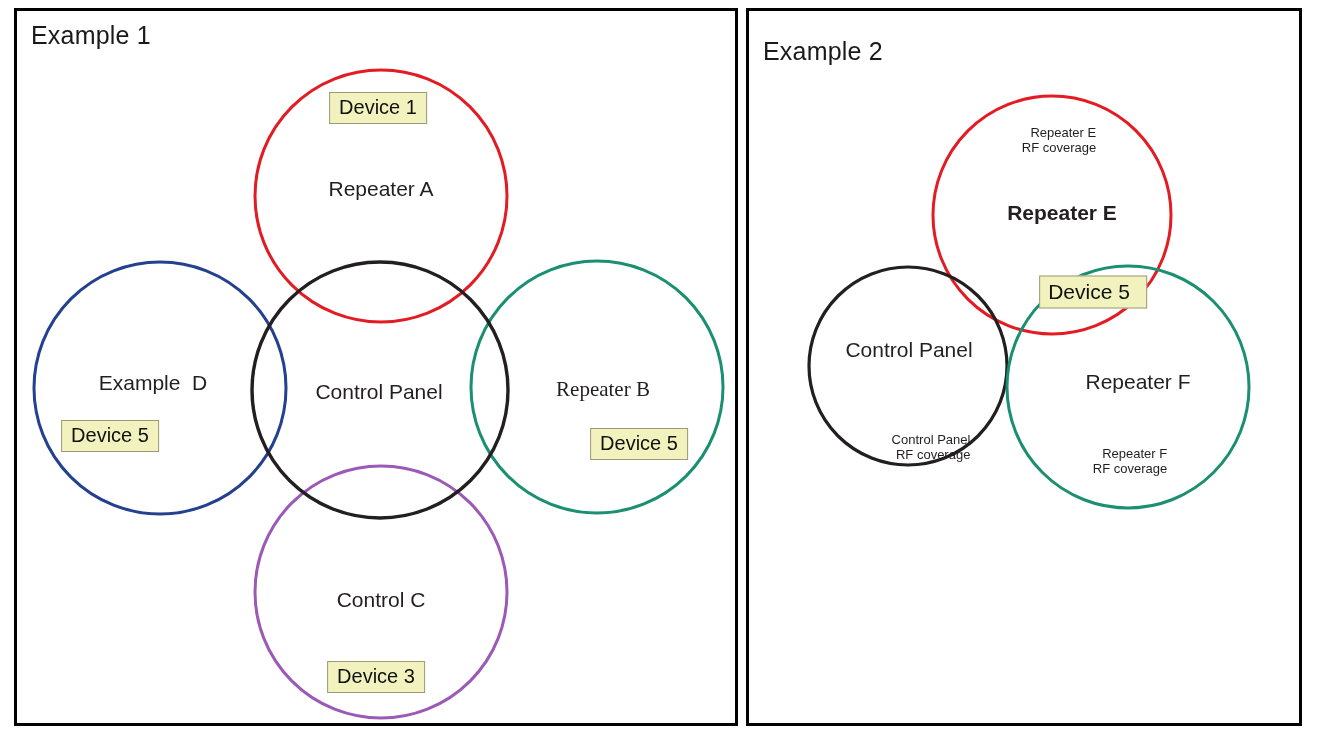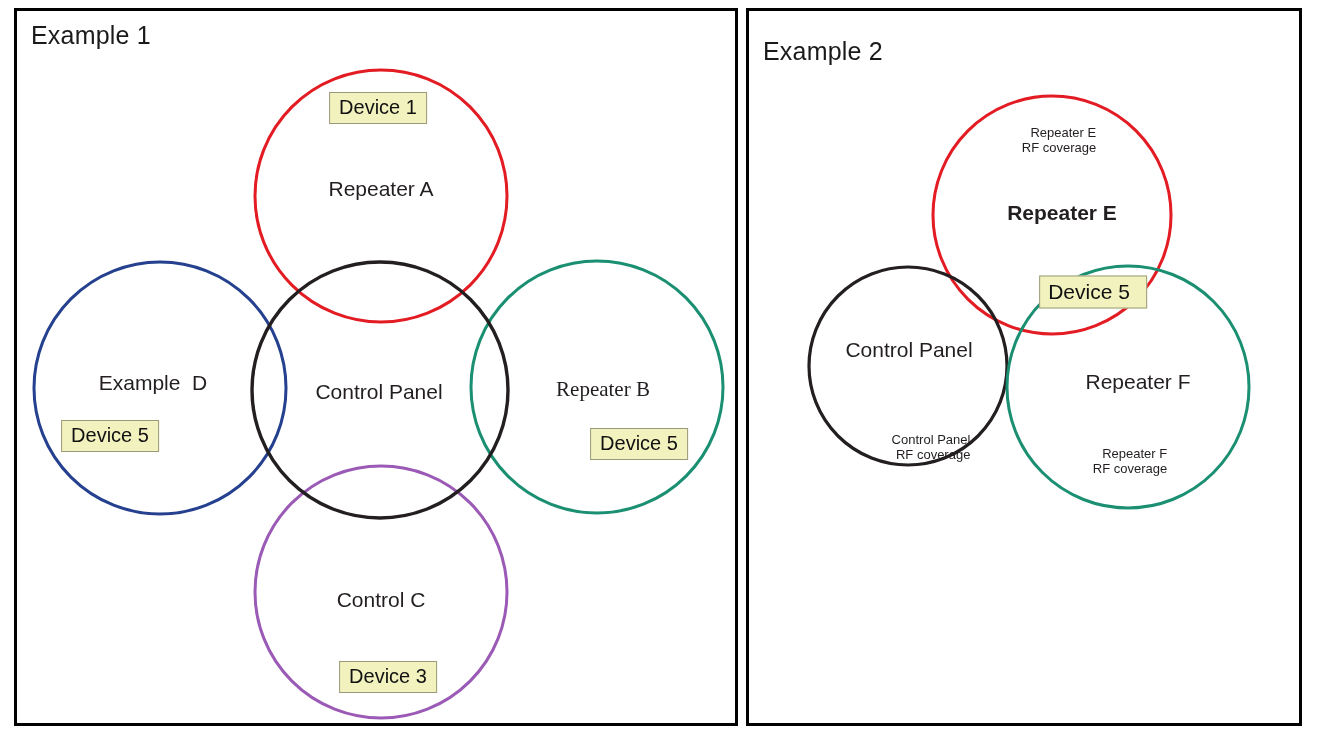--- a/index.html
+++ b/index.html
@@ -92,21 +92,21 @@
   </svg>
 
   <div class="circle-label" style="left:381px; top:189px;">Repeater A</div>
   <div class="circle-label" style="left:603px; top:389px;font-family:Liberation Serif, serif;">Repeater B</div>
   <div class="circle-label" style="left:381px; top:600px;">Control C</div>
   <div class="circle-label" style="left:153px; top:383px;">Example  D</div>
   <div class="circle-label" style="left:379px; top:392px;">Control Panel</div>
 
   <div class="device-chip" style="left:378px; top:108px;">Device 1</div>
   <div class="device-chip" style="left:639px; top:444px;">Device 5</div>
-  <div class="device-chip" style="left:388px; top:677px;">Device 3</div>
+  <div class="device-chip" style="left:376px; top:677px;">Device 3</div>
   <div class="device-chip" style="left:110px; top:436px;">Device 5</div>
 
   <div class="panel" id="panel-right">
     <div class="panel-title" style="left:14px; top:10px;margin-top:16px;">Example 2</div>
   </div>
 
   <svg class="svg-layer" viewBox="0 0 1324 738">
     <circle cx="1052" cy="215" r="119" fill="none" stroke="#e31b23" stroke-width="3"></circle>
     <circle cx="908" cy="366" r="99" fill="none" stroke="#231f20" stroke-width="3.2"></circle>
     <circle cx="1128" cy="387" r="121" fill="none" stroke="#1a8f71" stroke-width="3"></circle>

